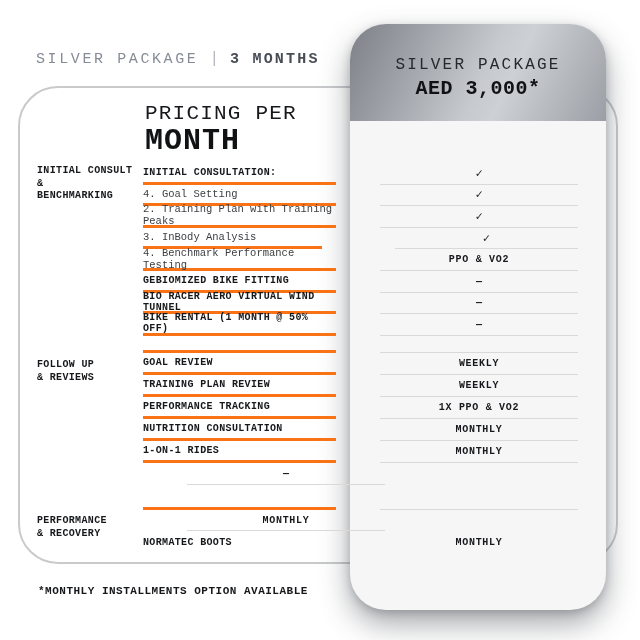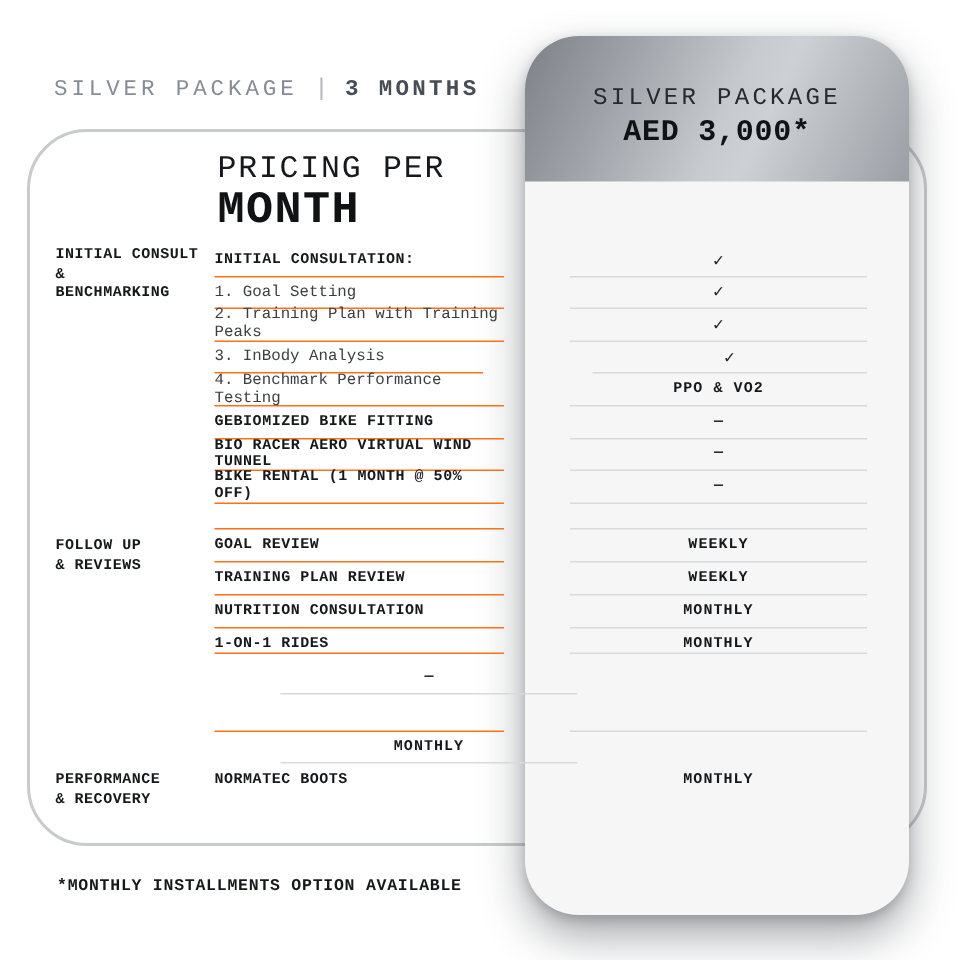--- a/index.html
+++ b/index.html
@@ -40,21 +40,21 @@
     display:flex;flex-direction:column;align-items:center;justify-content:center;
     padding-top:10px;box-sizing:border-box;
   }
   .card-title{font-size:16px;letter-spacing:2.2px;color:#26292e;}
   .card-price{font-size:20px;font-weight:bold;letter-spacing:.5px;color:#111215;margin-top:3px;}
 
   
   .rows{position:absolute;left:143px;top:163px;width:435px;z-index:6;}
   .row{display:flex;}
   .row .lab{
-    width:193px;border-bottom:1px solid #f97316;display:flex;align-items:center;
+    width:193px;border-bottom:3px solid #f97316;display:flex;align-items:center;
     box-sizing:border-box;
   }
   .row .lab.bold{font-weight:bold;font-size:10px;letter-spacing:.35px;color:#16181b;}
   .row .lab.reg{font-size:10.5px;color:#3c3e42;}
   .row .gapcol{width:44px;}
   .row .val{
     width:198px;border-bottom:1px solid #d9d9d9;display:flex;align-items:center;justify-content:center;
     font-weight:bold;font-size:10px;letter-spacing:.7px;color:#16181b;box-sizing:border-box;
   }
   .row .val.check{font-weight:normal;font-size:12px;color:#222428;letter-spacing:0;}
@@ -98,21 +98,21 @@
     </div>
   </div>
 
   <div class="rows" id="rows-container">
       <div class="row" style="height: 21.6px;">
         <div class="lab bold">INITIAL CONSULTATION:</div>
         <div class="gapcol"></div>
         <div class="val check">✓</div>
       </div>
       <div class="row" style="height: 21.6px;">
-        <div class="lab reg">1. Goal Setting</div>
+        <div class="lab reg">4. Goal Setting</div>
         <div class="gapcol"></div>
         <div class="val check">✓</div>
       </div>
       <div class="row" style="height: 21.6px;">
         <div class="lab reg">2. Training Plan with Training Peaks</div>
         <div class="gapcol"></div>
         <div class="val check">✓</div>
       </div>
       <div class="row" style="height: 21.6px; gap: 16px;">
         <div class="lab reg">3. InBody Analysis</div>
@@ -148,25 +148,30 @@
         <div class="lab bold">GOAL REVIEW</div>
         <div class="gapcol"></div>
         <div class="val text">WEEKLY</div>
       </div>
       <div class="row" style="height: 22px;">
         <div class="lab bold">TRAINING PLAN REVIEW</div>
         <div class="gapcol"></div>
         <div class="val text">WEEKLY</div>
       </div>
       <div class="row" style="height: 22px;">
+        <div class="lab bold">PERFORMANCE TRACKING</div>
+        <div class="gapcol"></div>
+        <div class="val text">1X PPO &amp; VO2</div>
+      </div>
+      <div class="row" style="height: 22px;">
         <div class="lab bold">NUTRITION CONSULTATION</div>
         <div class="gapcol"></div>
         <div class="val text">MONTHLY</div>
       </div>
-      <div class="row" style="height: 22px; align-items: center;">
+      <div class="row" style="height: 22px;">
         <div class="lab bold">1-ON-1 RIDES</div>
         <div class="gapcol"></div>
         <div class="val text">MONTHLY</div>
       </div>
       <div class="row" style="height: 22px;">
         <div class="gapcol"></div>
         <div class="val dash">—</div>
       </div>
       <div class="row" style="height: 25px;">
         <div class="lab"></div>

